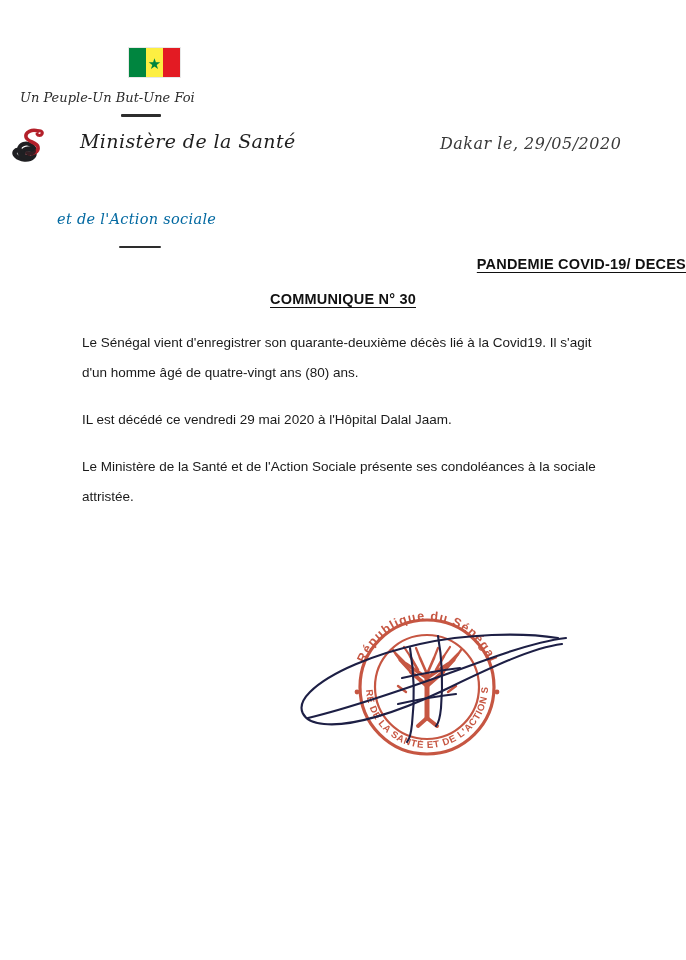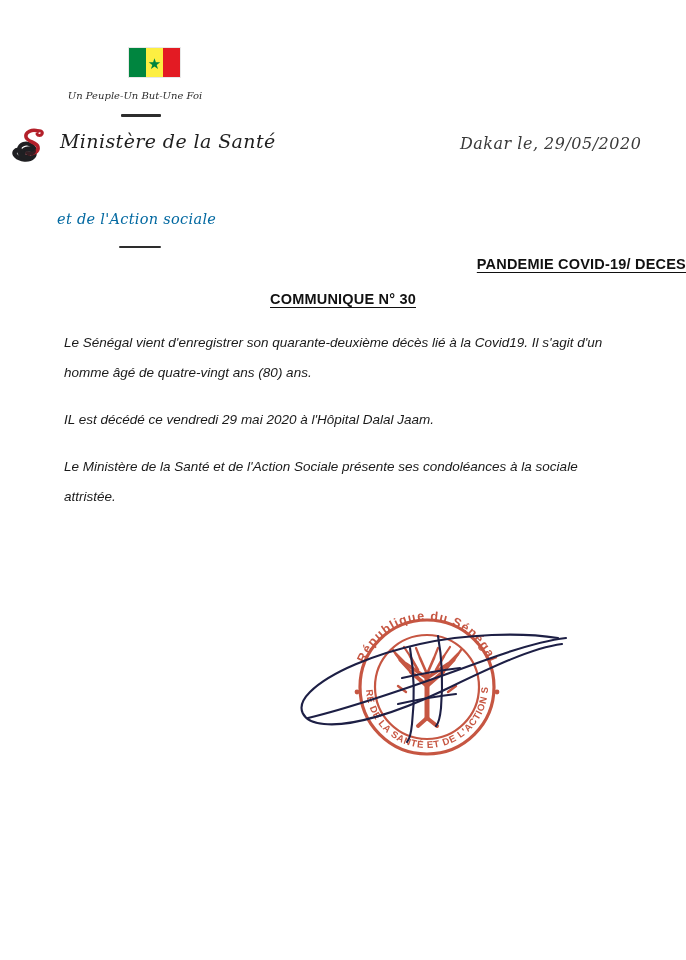--- a/index.html
+++ b/index.html
@@ -61,39 +61,40 @@
     font-weight: bold;
     letter-spacing: 0.2px;
     color: #1a1a1a;
   }
 
   .motto-line {
     position: absolute;
     left: 0;
     top: 90px;
     width: 270px;
-    text-align: center;
-    font-family: "DejaVu Serif", serif;
-    font-style: italic;
-    font-size: 10px;
+    text-align: left;
+    font-family: "DejaVu Serif", serif;
+    font-style: italic;
+    font-size: 13px;
     color: #2b2b2b;
+    padding-left: 20px;
   }
 
   .rule {
     position: absolute;
     height: 3px;
     background: #2d2d2d;
     border-radius: 1px;
   }
   .rule-1 { left: 121px; top: 114px; width: 40px; }
   .rule-2 { left: 119px; top: 246px; width: 42px; height: 2px; }
 
   .ministry-line {
     position: absolute;
-    left: 60px;
+    left: 80px;
     top: 130px;
     font-family: "DejaVu Serif", serif;
     font-style: italic;
     font-size: 19px;
     color: #1f1f1f;
     letter-spacing: 0.4px;
   }
 
   .ministry-line-2 {
     position: absolute;
@@ -109,21 +110,21 @@
   .emblem {
     position: absolute;
     left: 7px;
     top: 120px;
     width: 48px;
     height: 46px;
   }
 
   .date-line {
     position: absolute;
-    left: 460px;
+    left: 440px;
     top: 134px;
     font-family: "DejaVu Serif", serif;
     font-style: italic;
     font-size: 16px;
     color: #3a3a3a;
     letter-spacing: 0.5px;
   }
 
   
   .doc-title {
@@ -162,22 +163,21 @@
   .body-copy {
     position: absolute;
     left: 64px;
     top: 328px;
     width: 556px;
   }
   .para {
     font-size: 13.5px;
     line-height: 30px;
     color: #1a1a1a;
-    margin: 0 0 17px 0;
-    font-style: italic;
+    margin: 0 0 17px 18px;
   }
 
   
   .seal-zone {
     position: absolute;
     left: 290px;
     top: 600px;
     width: 300px;
     height: 180px;
   }

